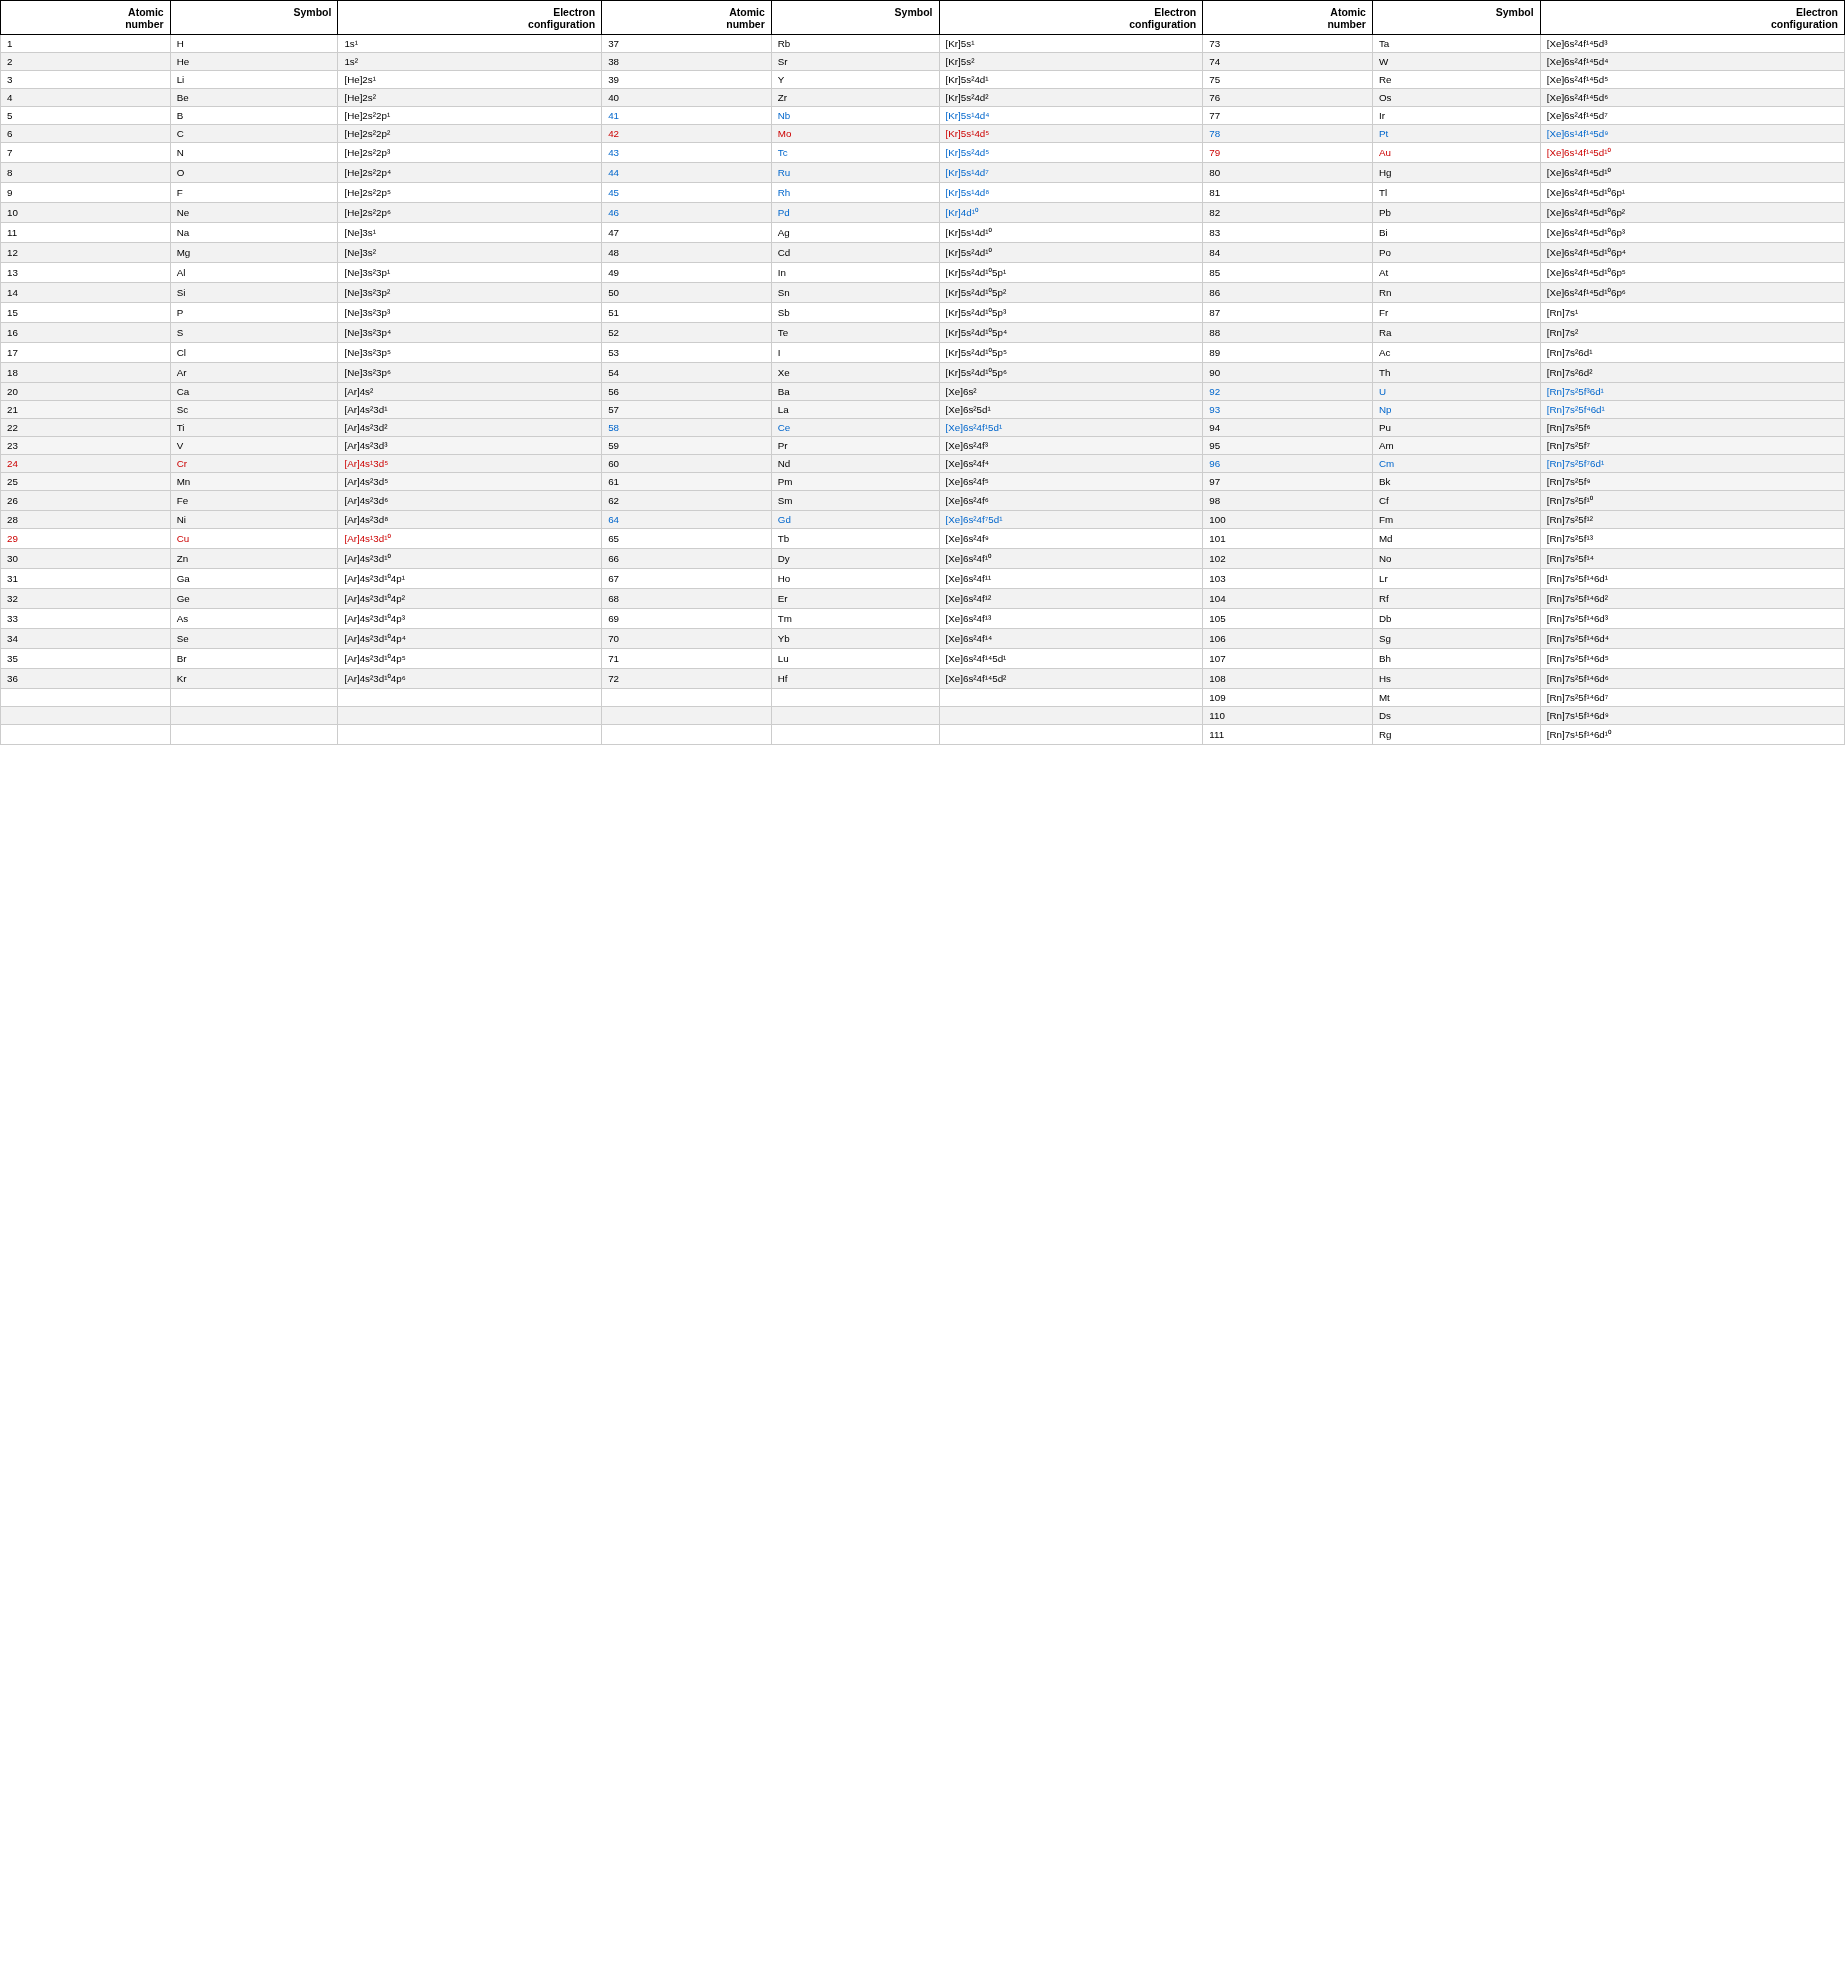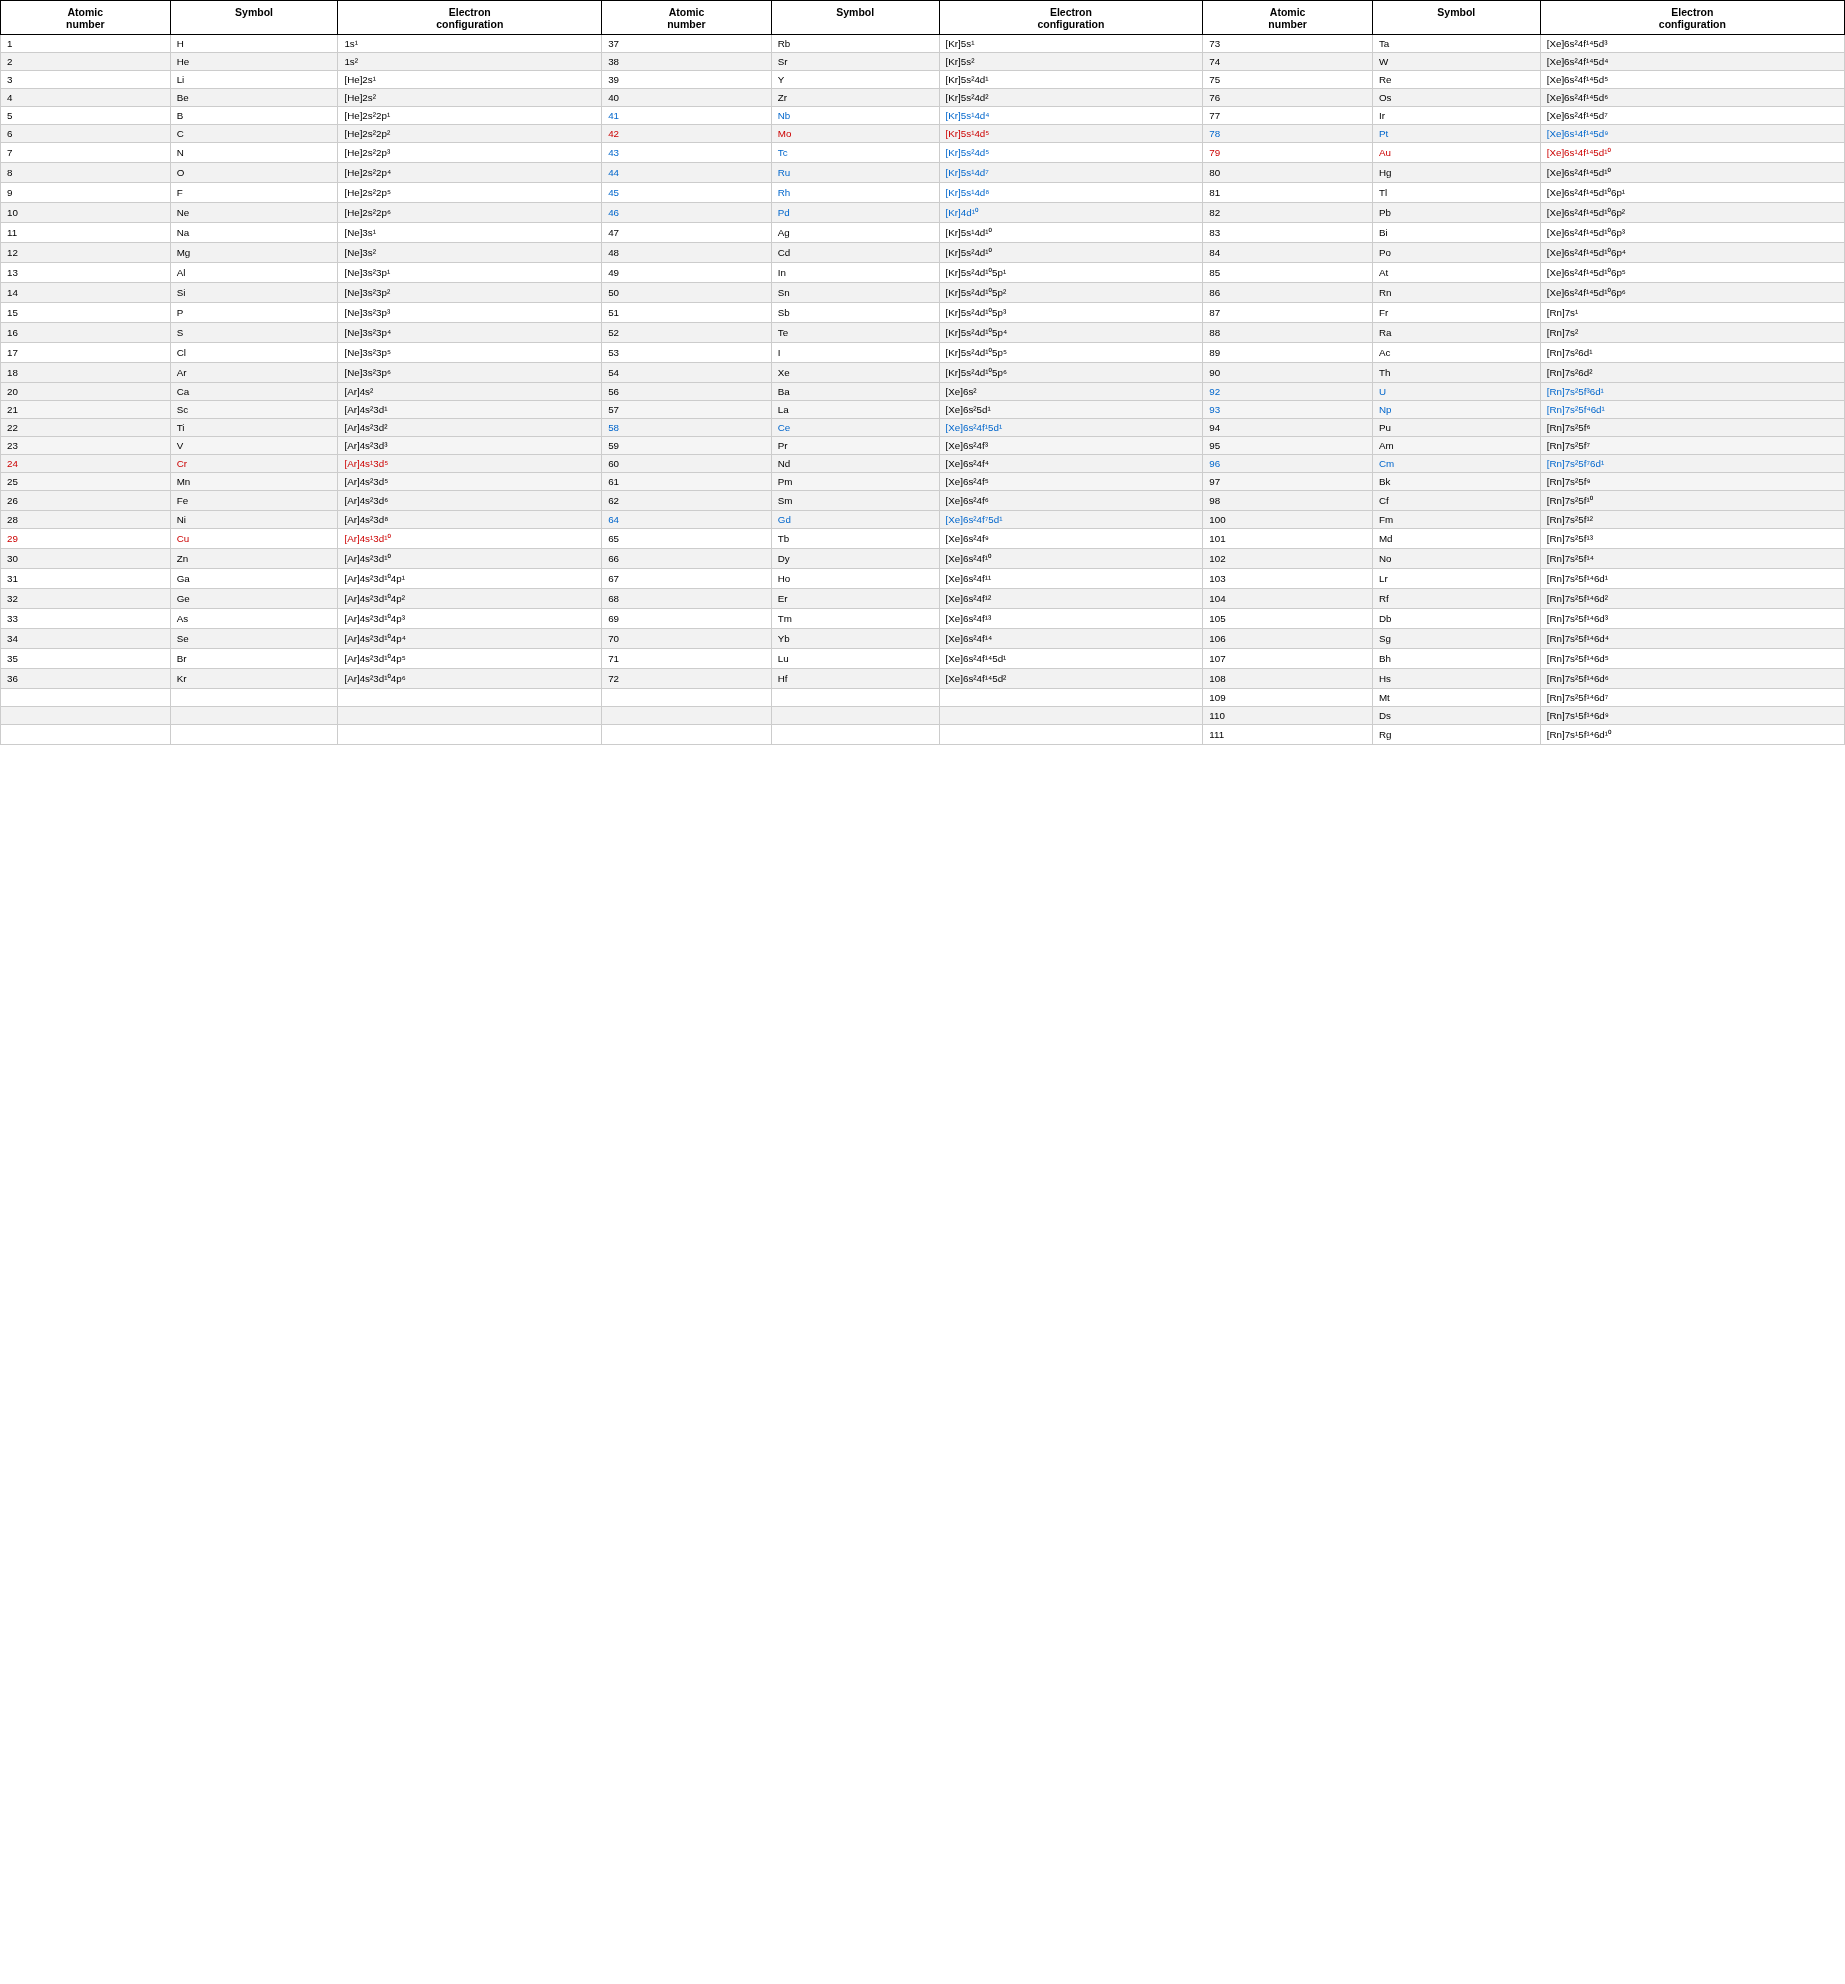--- a/index.html
+++ b/index.html
@@ -9,21 +9,21 @@
       background: #fff;
       color: #000;
     }
     table {
       width: 100%;
       border-collapse: collapse;
       border: 1.5px solid #000;
     }
     th {
       font-weight: bold;
-      text-align: center;
+      text-align: right;
       padding: 4.5px 6px;
       border: 0.8px solid #000;
       vertical-align: top;
       background: #fff;
       font-size: 10.5px;
     }
     td {
       padding: 3px 6px;
       border: 0.8px solid #ccc;
       vertical-align: middle;

